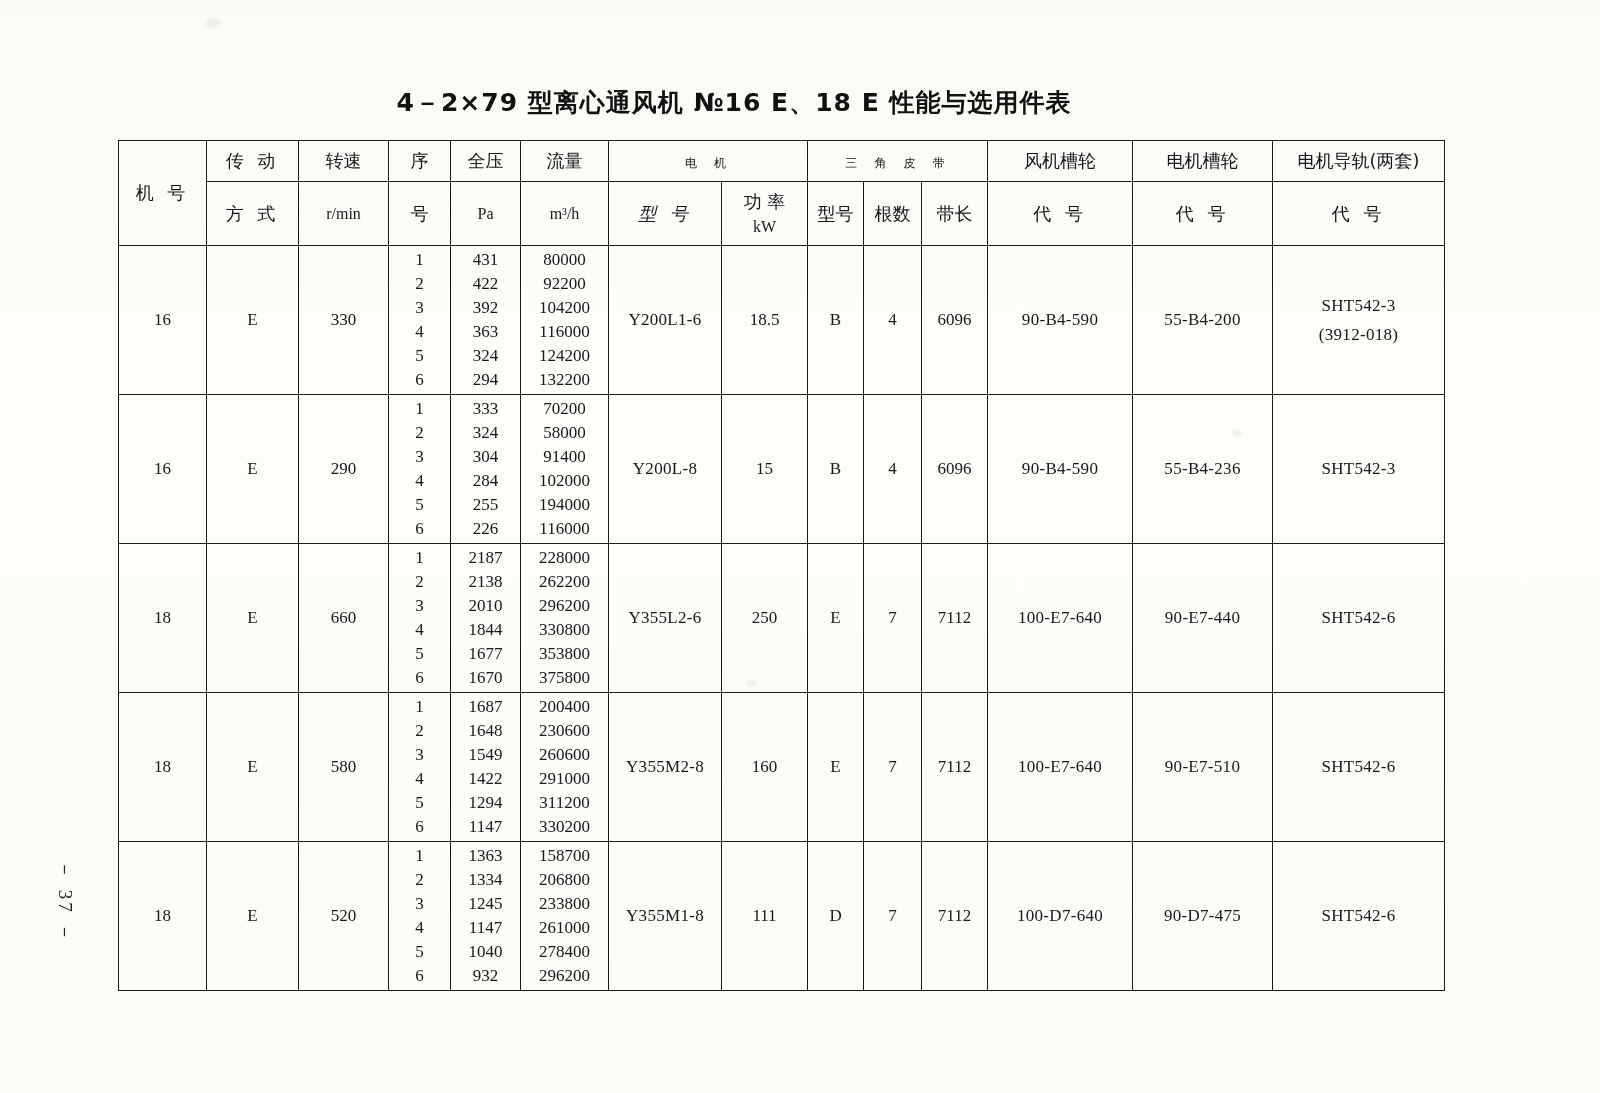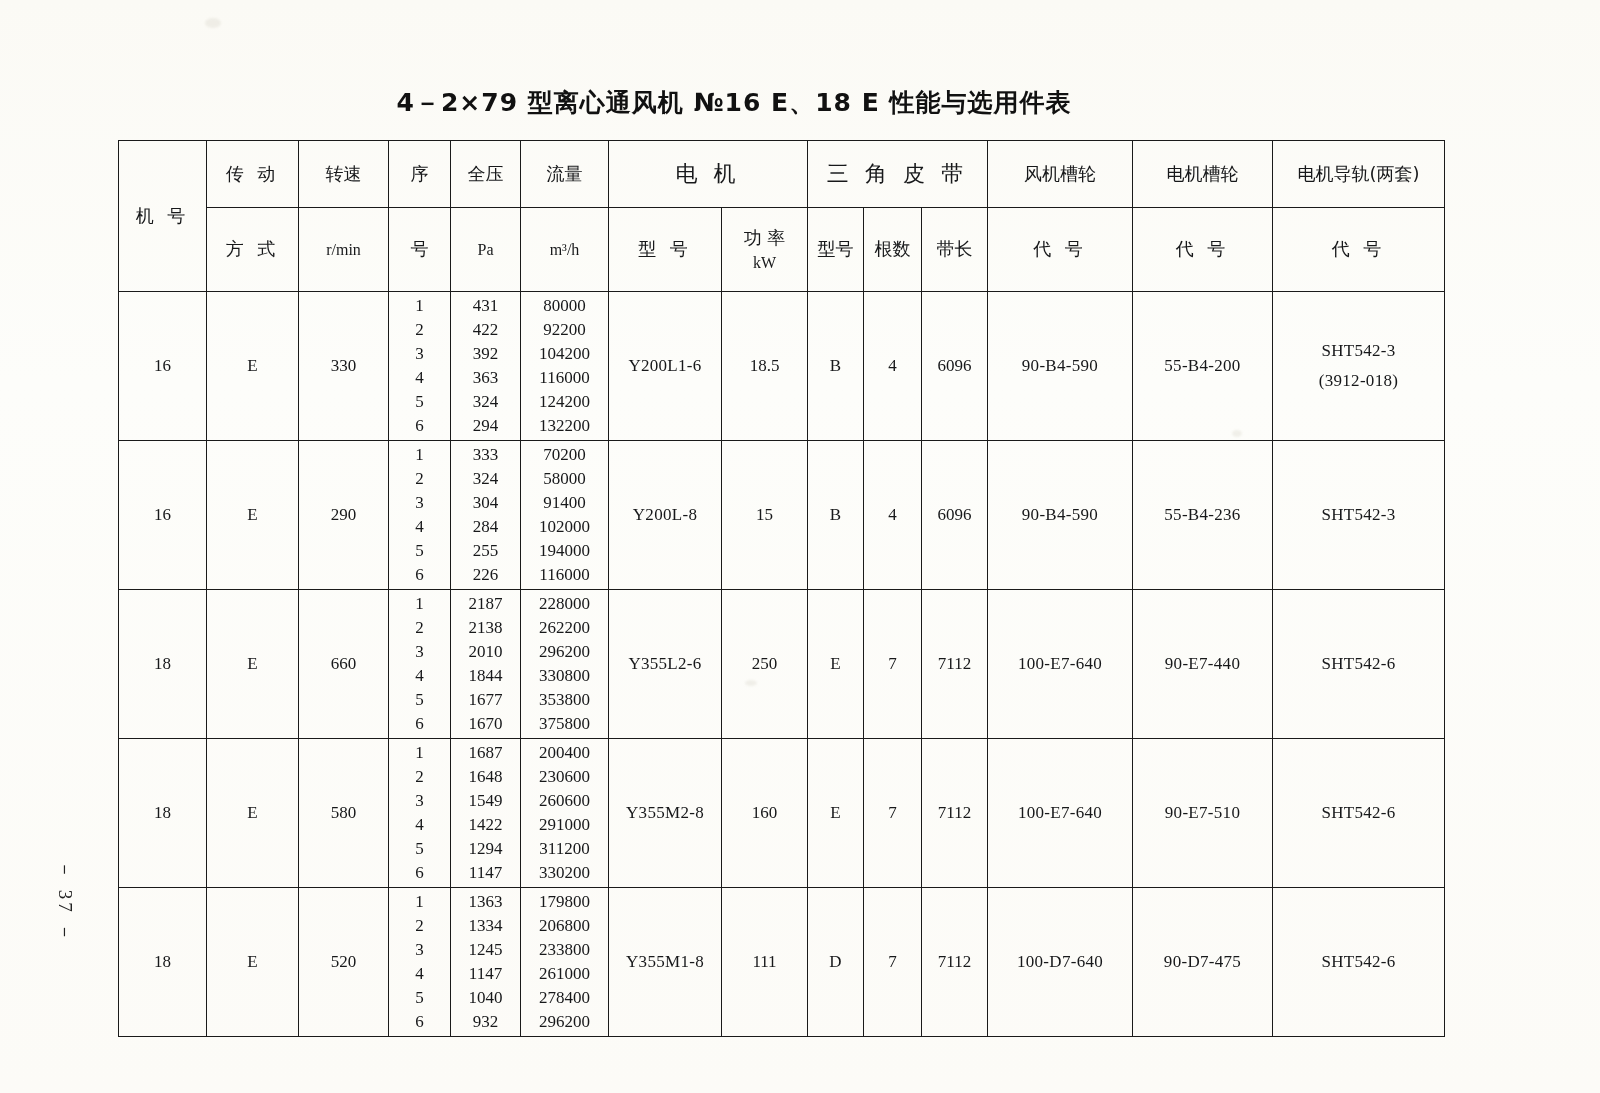--- a/index.html
+++ b/index.html
@@ -54,39 +54,39 @@
     vertical-align: middle;
     font-size: 17px;
     font-family: "Liberation Serif", serif;
     padding: 0;
   }
   table.main th {
     font-family: "DejaVu Sans", sans-serif;
     font-weight: normal;
     font-size: 18px;
     line-height: 1.45;
-    padding: 17px 2px;
+    padding: 7px 2px;
   }
   .hdr-group {
-    font-family: Liberation Sans, sans-serif;
-    font-size: 22px;
+    font-family: Liberation Mono, monospace;
+    font-size: 12px;
     letter-spacing: 5px;
   }
   .hdr-sub {
     font-family: "DejaVu Sans", sans-serif;
     font-size: 18px;
     letter-spacing: 4px;
   }
   .hdr-unit {
     font-family: "Liberation Serif", serif;
     font-size: 16px;
     letter-spacing: 0;
     display: block;
   }
-  .spaced1 { letter-spacing: 4px; }
+  .spaced1 { letter-spacing: 4px; font-style: italic; }
   .nospace { letter-spacing: 0; }
 
   .numcol {
     font-size: 17px;
     line-height: 1.52;
   }
   .numcol div { height: 24px; line-height: 24px; }
   .body-row td { height: 148px; }
   .val { font-size: 17.5px; }
   .code { font-size: 17px; letter-spacing: .3px; }
@@ -349,21 +349,21 @@
         </td>
         <td class="numcol">
           <div>1363</div>
           <div>1334</div>
           <div>1245</div>
           <div>1147</div>
           <div>1040</div>
           <div>932</div>
         </td>
         <td class="numcol">
-          <div>179800</div>
+          <div>158700</div>
           <div>206800</div>
           <div>233800</div>
           <div>261000</div>
           <div>278400</div>
           <div>296200</div>
         </td>
         <td class="code">Y355M1-8</td>
         <td class="val">111</td>
         <td class="val">D</td>
         <td class="val">7</td>

